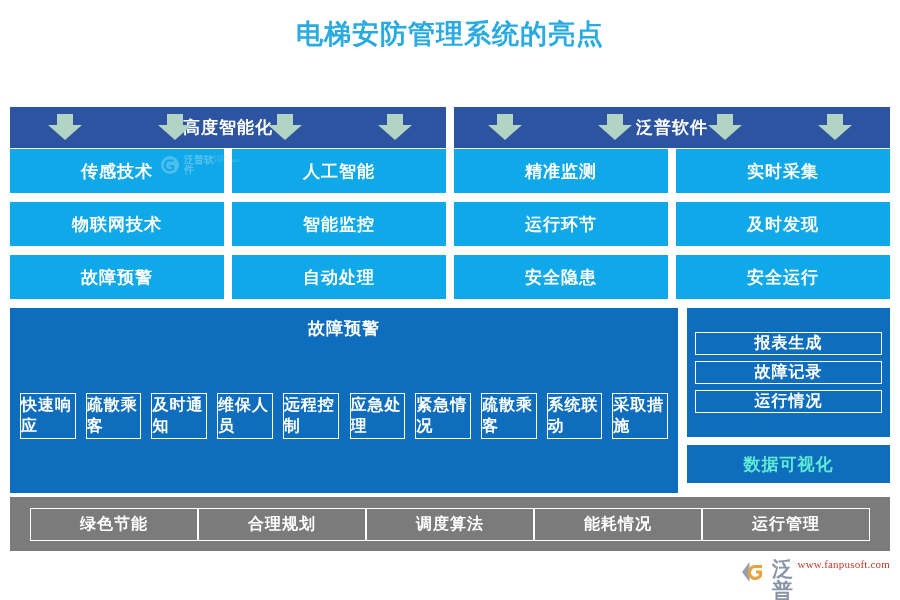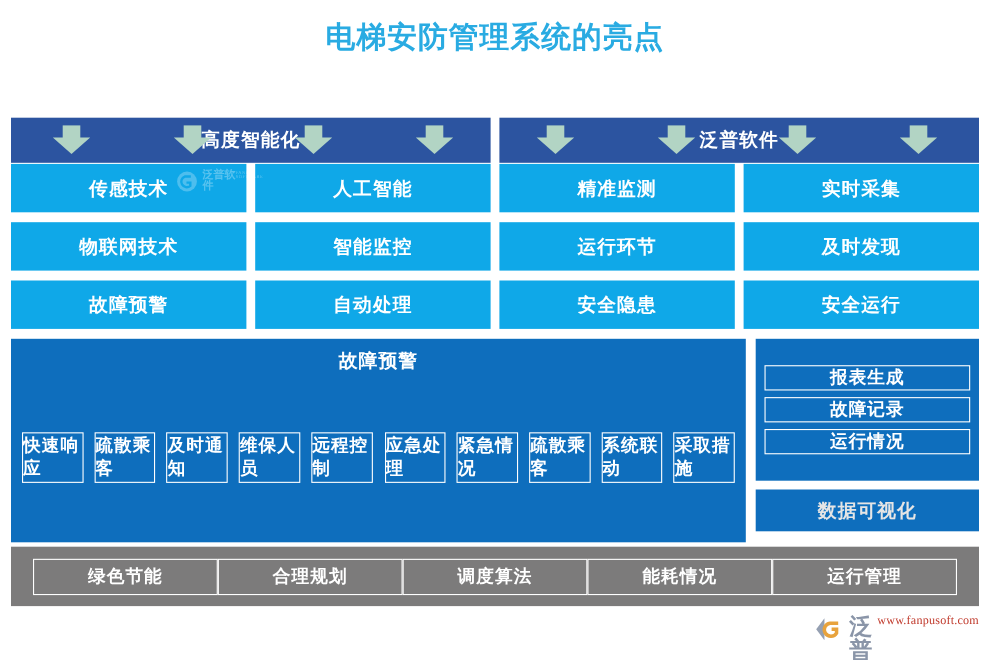--- a/index.html
+++ b/index.html
@@ -74,21 +74,21 @@
     display: flex; align-items: center; justify-content: center;
     font-size: 16px; font-weight: bold; letter-spacing: 1px;
   }
 
   .mid-right { width: 203px; display: flex; flex-direction: column; gap: 8px; }
   .mid-right-panel {
     background: #0E6EBD; padding: 24px 8px; display: flex; flex-direction: column; gap: 6px;
   }
   .mid-right-panel .outline-box { height: 38px; }
   .mid-right-solid {
-    background: #0E6EBD; height: 38px; color: #e5e5e5;
+    background: #0E6EBD; height: 38px; color: #5eead4;
     display: flex; align-items: center; justify-content: center;
     font-size: 17px; font-weight: bold; letter-spacing: 1px;
   }
 
   
   .bottom-bar {
     position: absolute; left: 10px; top: 497px; width: 880px; height: 54px;
     background: #7C7B7B; display: flex; align-items: center; 
     padding: 0 20px;
   }

